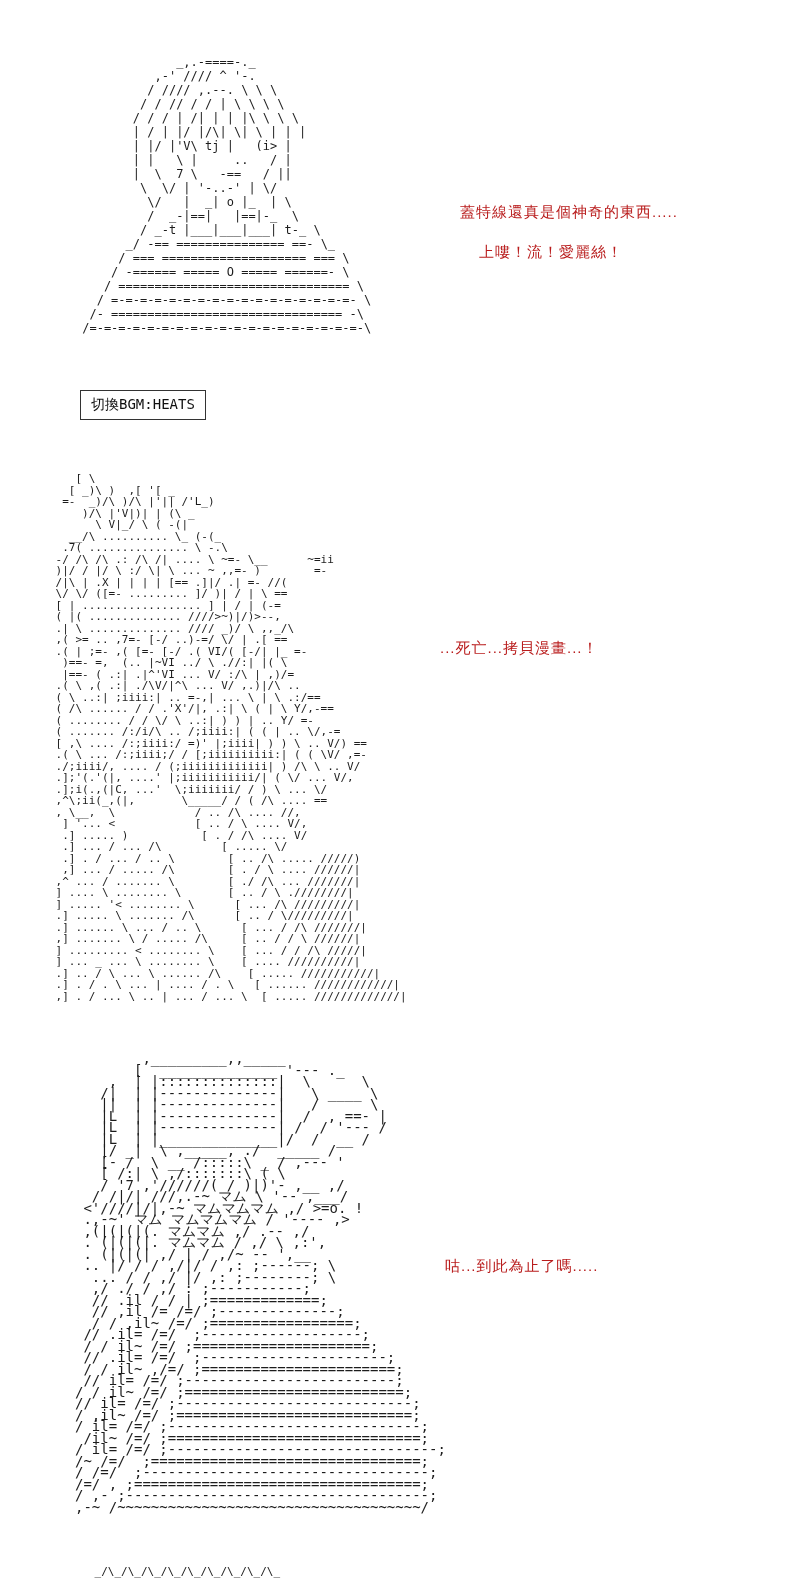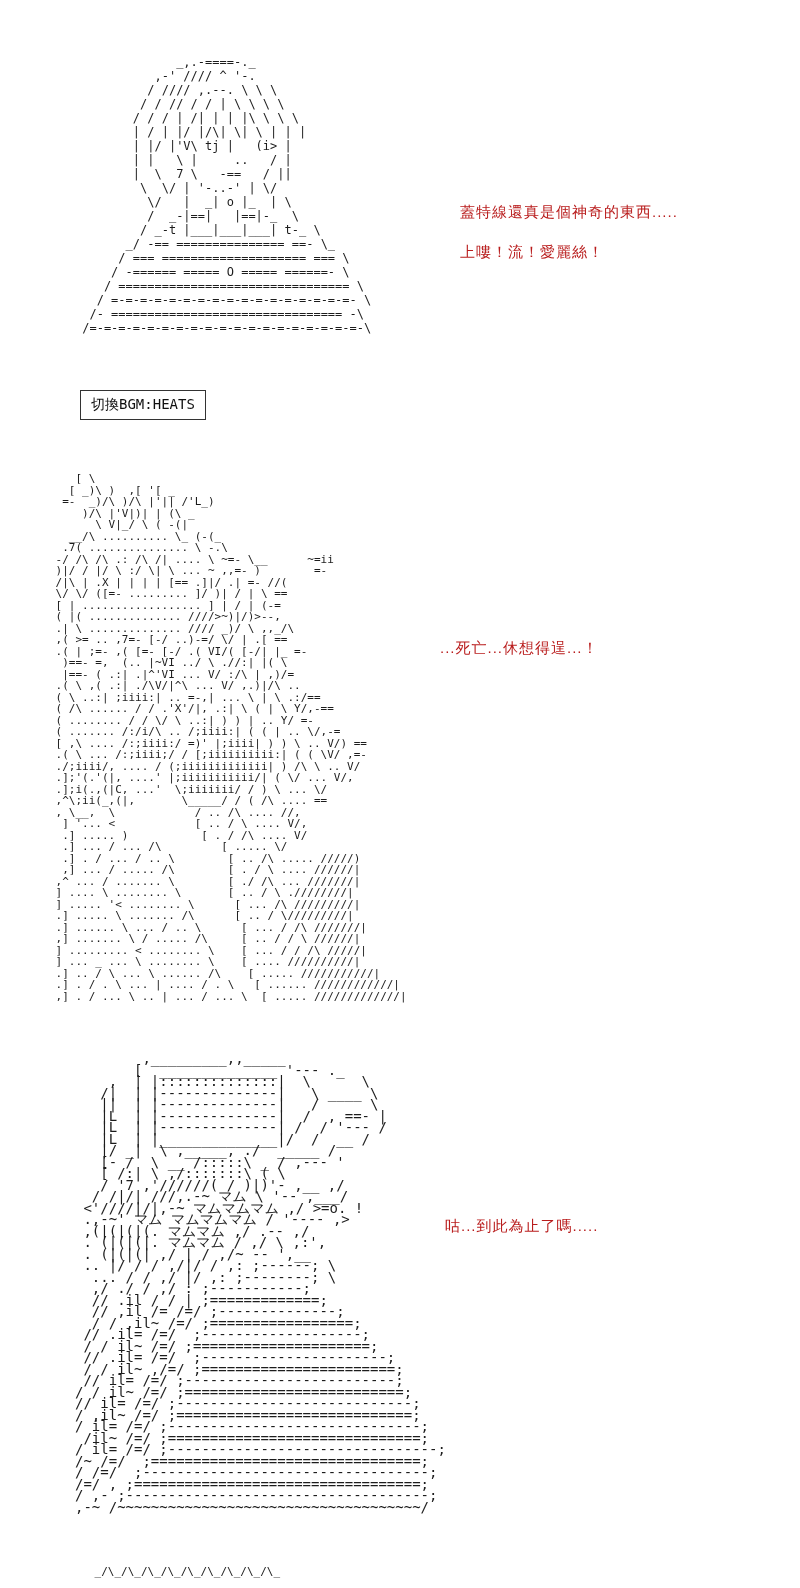--- a/index.html
+++ b/index.html
@@ -23,23 +23,23 @@
   .art3 { left:30px;  top:1008px; font-size:14px; line-height:11.5px; }
   .dialogue {
     position:absolute;
     font-family:"Liberation Sans","DejaVu Sans",sans-serif;
     font-size:15px;
     color:#b91c1c;
     letter-spacing:1px;
     white-space:nowrap;
   }
   .d1a { left:415px; top:158px; }
-  .d1b { left:415px; top:198px; }
+  .d1b { left:434px; top:198px; }
   .d2  { left:395px; top:594px; }
-  .d3  { left:400px; top:1172px; }
+  .d3  { left:400px; top:1212px; }
   .bgm-box {
     position:absolute;
     left:50px; top:360px;
     border:1px solid #333333;
     padding:5px 10px;
     font-family:"DejaVu Sans Mono","Liberation Mono",monospace;
     font-size:14px;
     color:#111111;
     background:#ffffff;
     white-space:nowrap;
@@ -141,21 +141,21 @@
  ] ..... '&lt; ........ \      [ ... /\ /////////|
  .] ..... \ ....... /\      [ .. / \/////////|
  .] ...... \ ... / .. \      [ ... / /\ ///////|
  ,] ....... \ / ..... /\     [ .. / / \ //////|
  ] ......... &lt; ........ \    [ ... / / /\ /////|
  ] ... _ ... \ ........ \    [ .... //////////|
  .] .. / \ ... \ ...... /\    [ ..... ///////////|
  .] . / . \ ... | .... / . \   [ ...... ////////////|
  ,] . / ... \ .. | ... / ... \  [ ..... /////////////|</pre>
 
-  <div class="dialogue d2">...死亡...休想得逞...！</div>
+  <div class="dialogue d2">...死亡...拷貝漫畫...！</div>
 
   <pre class="aa art3">        ,_________,,_____
        [  ______________ '--- ._
     ,  | |::::::::::::::|  \      \
    /|  | |--------------|   \ ____ \
    ||  | |--------------|   /      \
    |L  | |--------------|  /  , ==- |
    |L  | |--------------| /  / '--- /
    |L  | |______________|/  /  __ /
    |/ _|  \ ,_____, ./  _____ /

